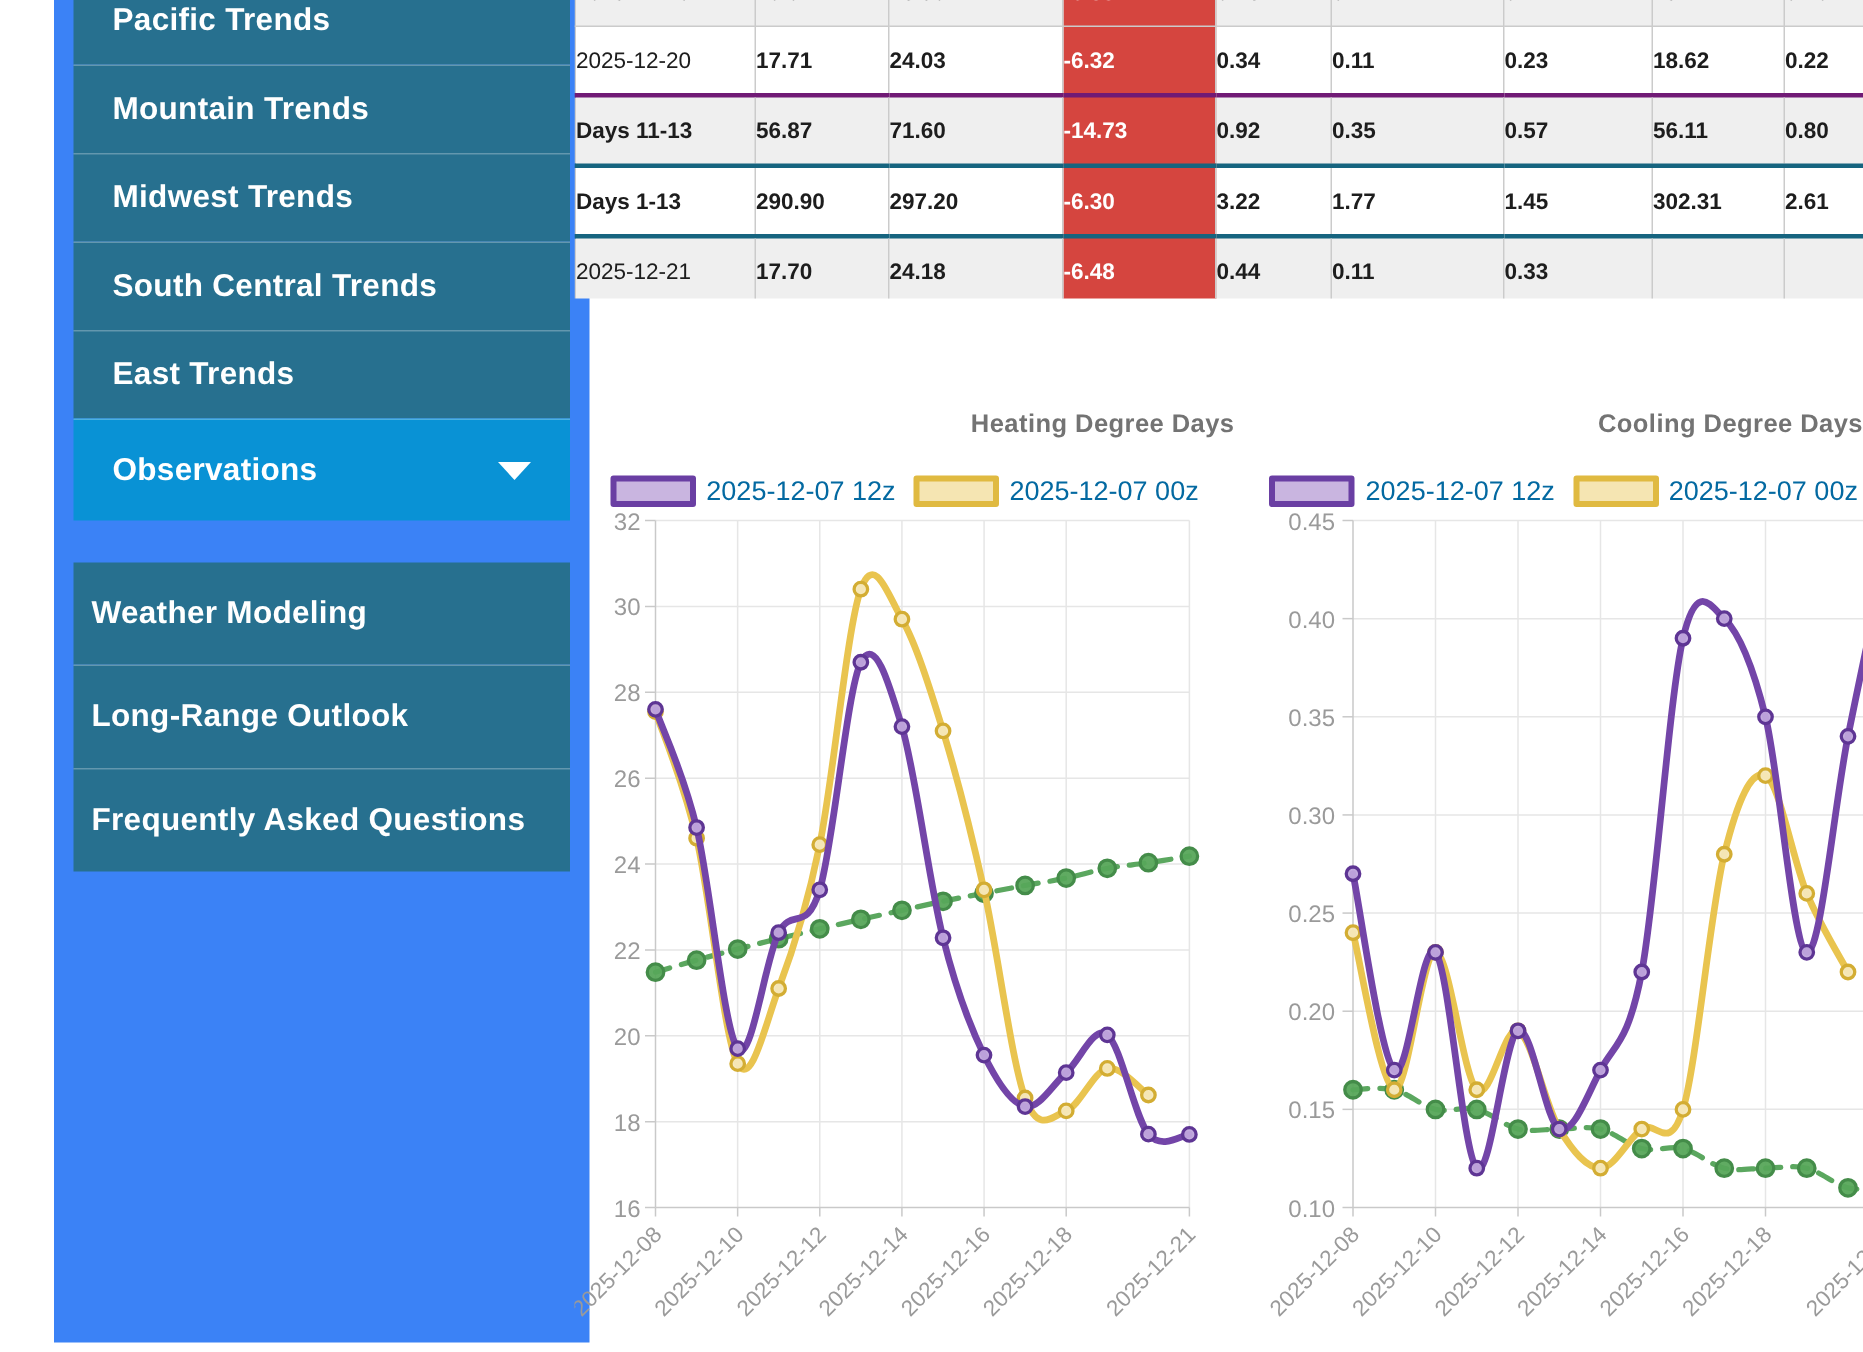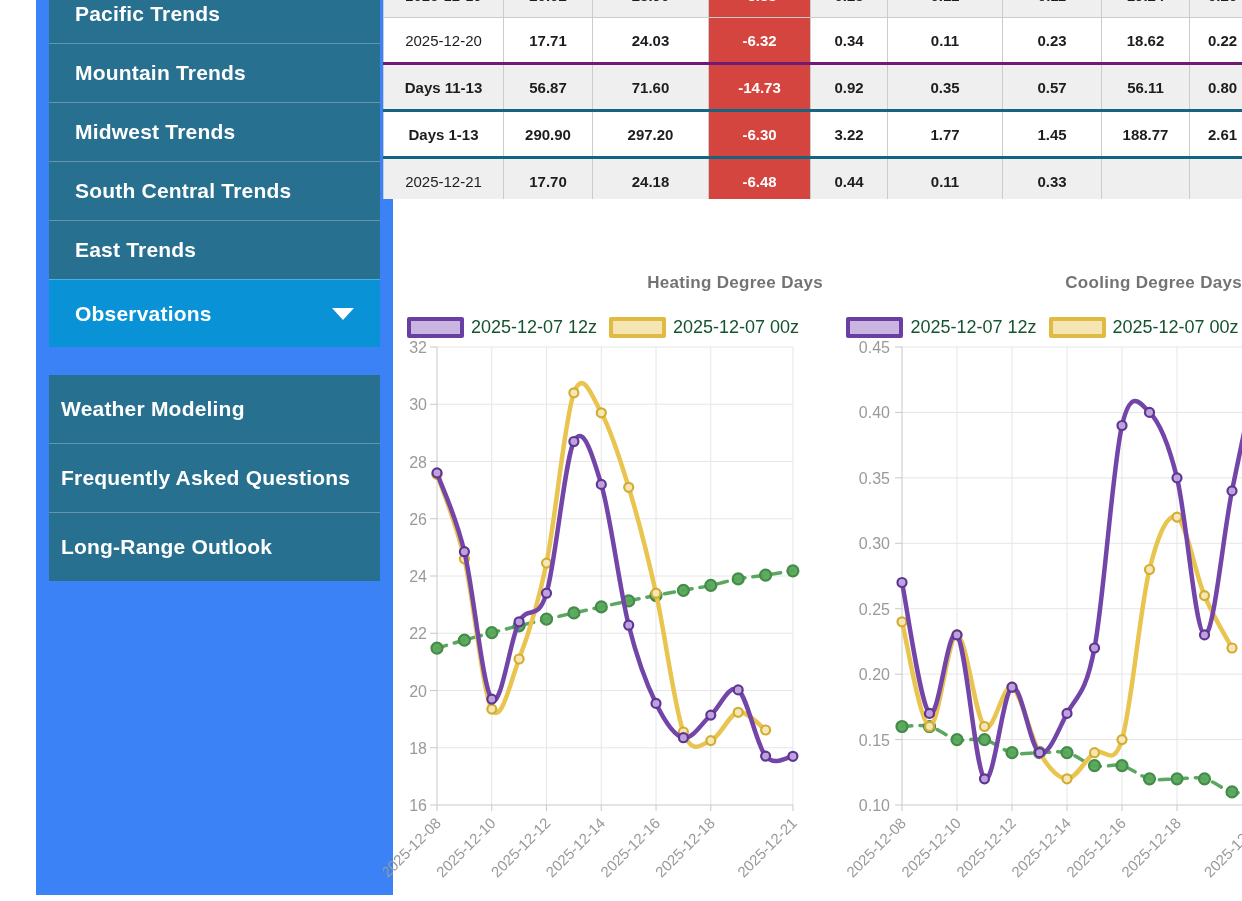--- a/index.html
+++ b/index.html
@@ -24,41 +24,41 @@
     width:0;height:0;border-left:11px solid transparent;
     border-right:11px solid transparent;border-top:12px solid #ffffff;
   }
   .side-gap{height:28px;}
   .side-group.secondary .side-item{height:68px;padding-left:12px;}
   
   .table-wrap{position:absolute;left:383px;top:0;width:859px;height:199px;overflow:hidden;}
   table.fcst{border-collapse:collapse;table-layout:fixed;width:872px;margin-top:-28px;
     font-size:15px;color:#1d1d1d;}
   table.fcst td{
-    border:1px solid #cbcbcb;text-align:center;height:44px;padding:0;
+    border:1px solid #cbcbcb;height:44px;padding:0;
     font-weight:700;background:#ffffff;
   }
   table.fcst tr.striped td{background:#efefef;}
   table.fcst td.rowlabel{font-weight:400;font-size:15px;}
   table.fcst tr.summary td{border-top:3px solid #701a75;border-bottom:3px solid #16647f;}
   table.fcst tr.summary td.rowlabel{font-weight:700;}
   table.fcst td.dep{background:#d5453f !important;color:#ffffff;}
   
   .chart{position:absolute;top:263px;height:638px;}
   .chart-title{
     position:absolute;top:10px;left:0;right:0;text-align:right;
     font-size:17px;font-weight:700;color:#737373;letter-spacing:.3px;
   }
   .chart-legend{
     position:absolute;top:50px;left:0;right:0;height:28px;
     display:flex;justify-content:center;align-items:center;gap:12px;
   }
   .legend-item{display:flex;align-items:center;gap:7px;cursor:pointer;}
   .legend-swatch{width:57px;height:21px;box-sizing:border-box;border:4px solid;border-radius:2px;}
-  .legend-label{font-size:18px;color:#14532d;}
+  .legend-label{font-size:18px;color:#0369a1;}
   .chart-canvas{position:absolute;left:0;top:0;right:0;bottom:0;}
   .chart-canvas svg{display:block;}
 </style>
 </head>
 <body>
 
 <aside class="sidebar">
   <nav class="side-group primary" id="side-primary" style="padding-top:0;">
       <div class="side-item" style="margin-top: -15px;">
         <span>Pacific Trends</span>
@@ -79,24 +79,24 @@
         <span>Observations</span>
         <span class="chevron-down"></span>
       </div>
     </nav>
   <div class="side-gap"></div>
   <nav class="side-group secondary" id="side-secondary">
       <div class="side-item">
         <span>Weather Modeling</span>
       </div>
       <div class="side-item">
+        <span>Long-Range Outlook</span>
+      </div>
+      <div class="side-item">
         <span>Frequently Asked Questions</span>
-      </div>
-      <div class="side-item">
-        <span>Long-Range Outlook</span>
       </div>
     </nav>
 </aside>
 
 <div class="table-wrap">
   <table class="fcst" id="forecast-table">
     <colgroup id="forecast-cols">
         <col style="width: 120px;">
         <col style="width: 89px;">
         <col style="width: 116px;">
@@ -142,21 +142,21 @@
           <td>0.80</td>
         </tr>
         <tr class="summary">
           <td class="rowlabel">Days 1-13</td>
           <td>290.90</td>
           <td>297.20</td>
           <td class="dep">-6.30</td>
           <td>3.22</td>
           <td>1.77</td>
           <td>1.45</td>
-          <td>188.77</td>
+          <td>302.31</td>
           <td>2.61</td>
         </tr>
         <tr class="striped ">
           <td class="rowlabel">2025-12-21</td>
           <td>17.70</td>
           <td>24.18</td>
           <td class="dep">-6.48</td>
           <td>0.44</td>
           <td>0.11</td>
           <td>0.33</td>

